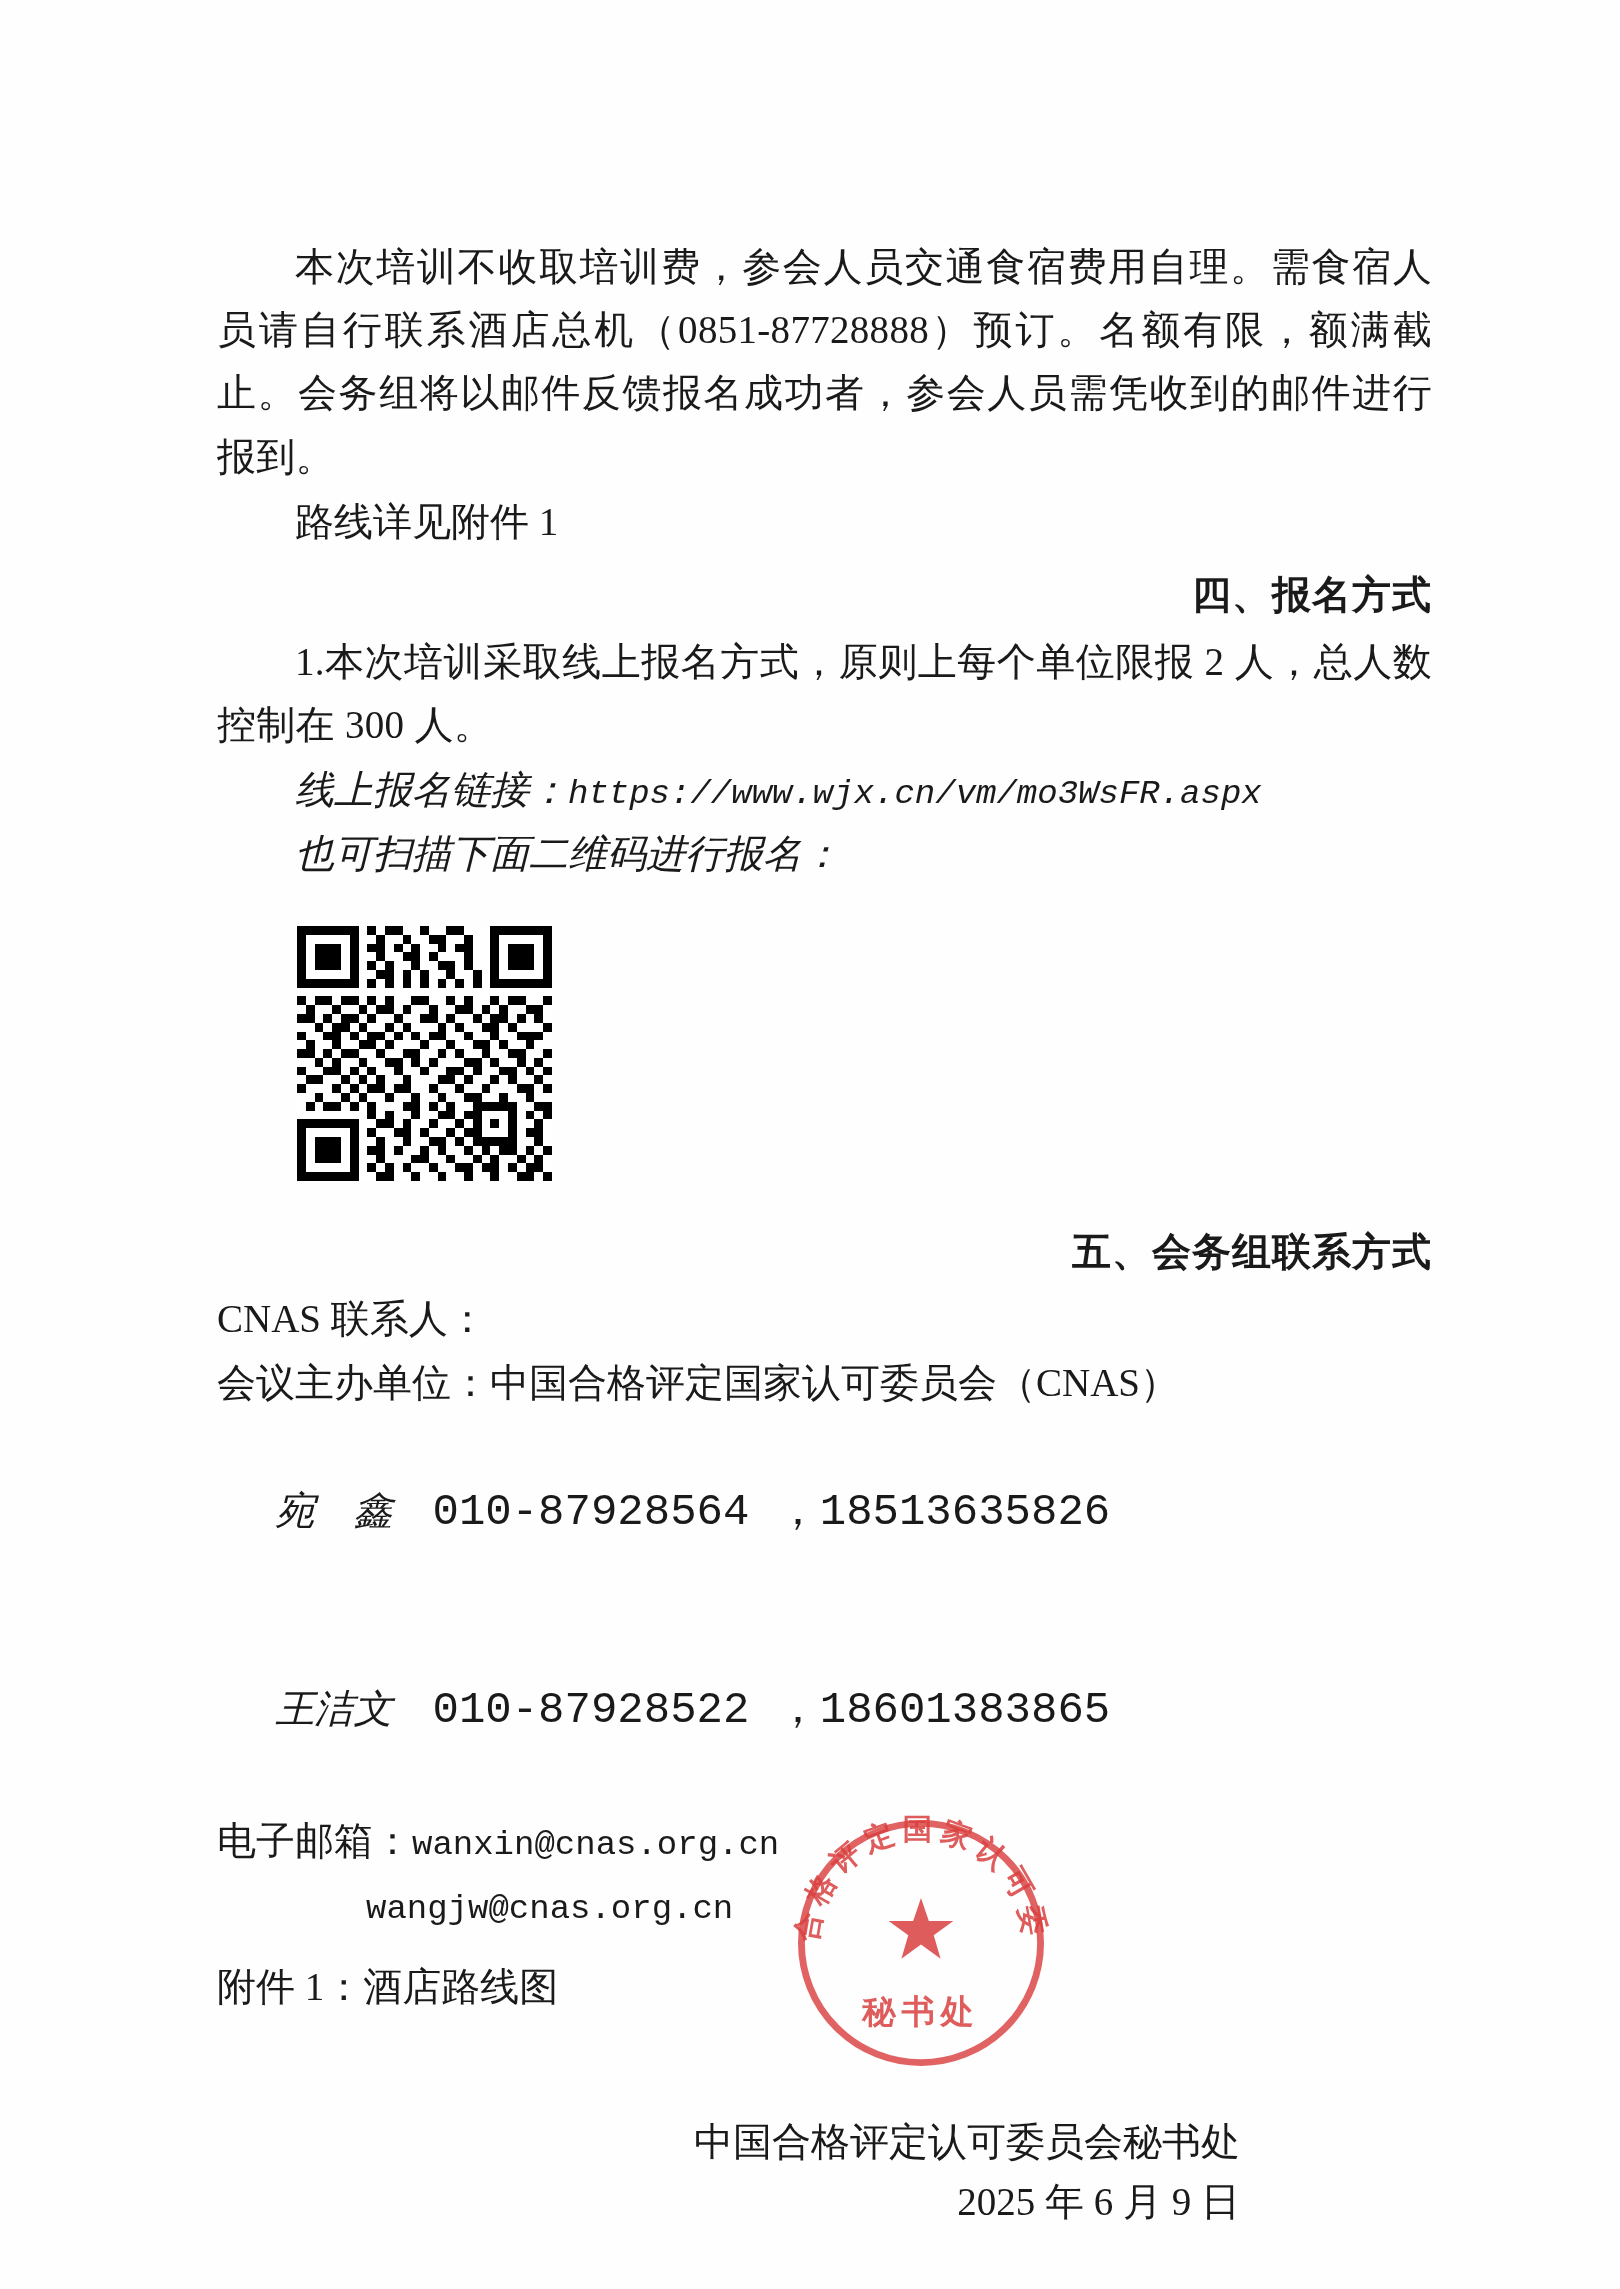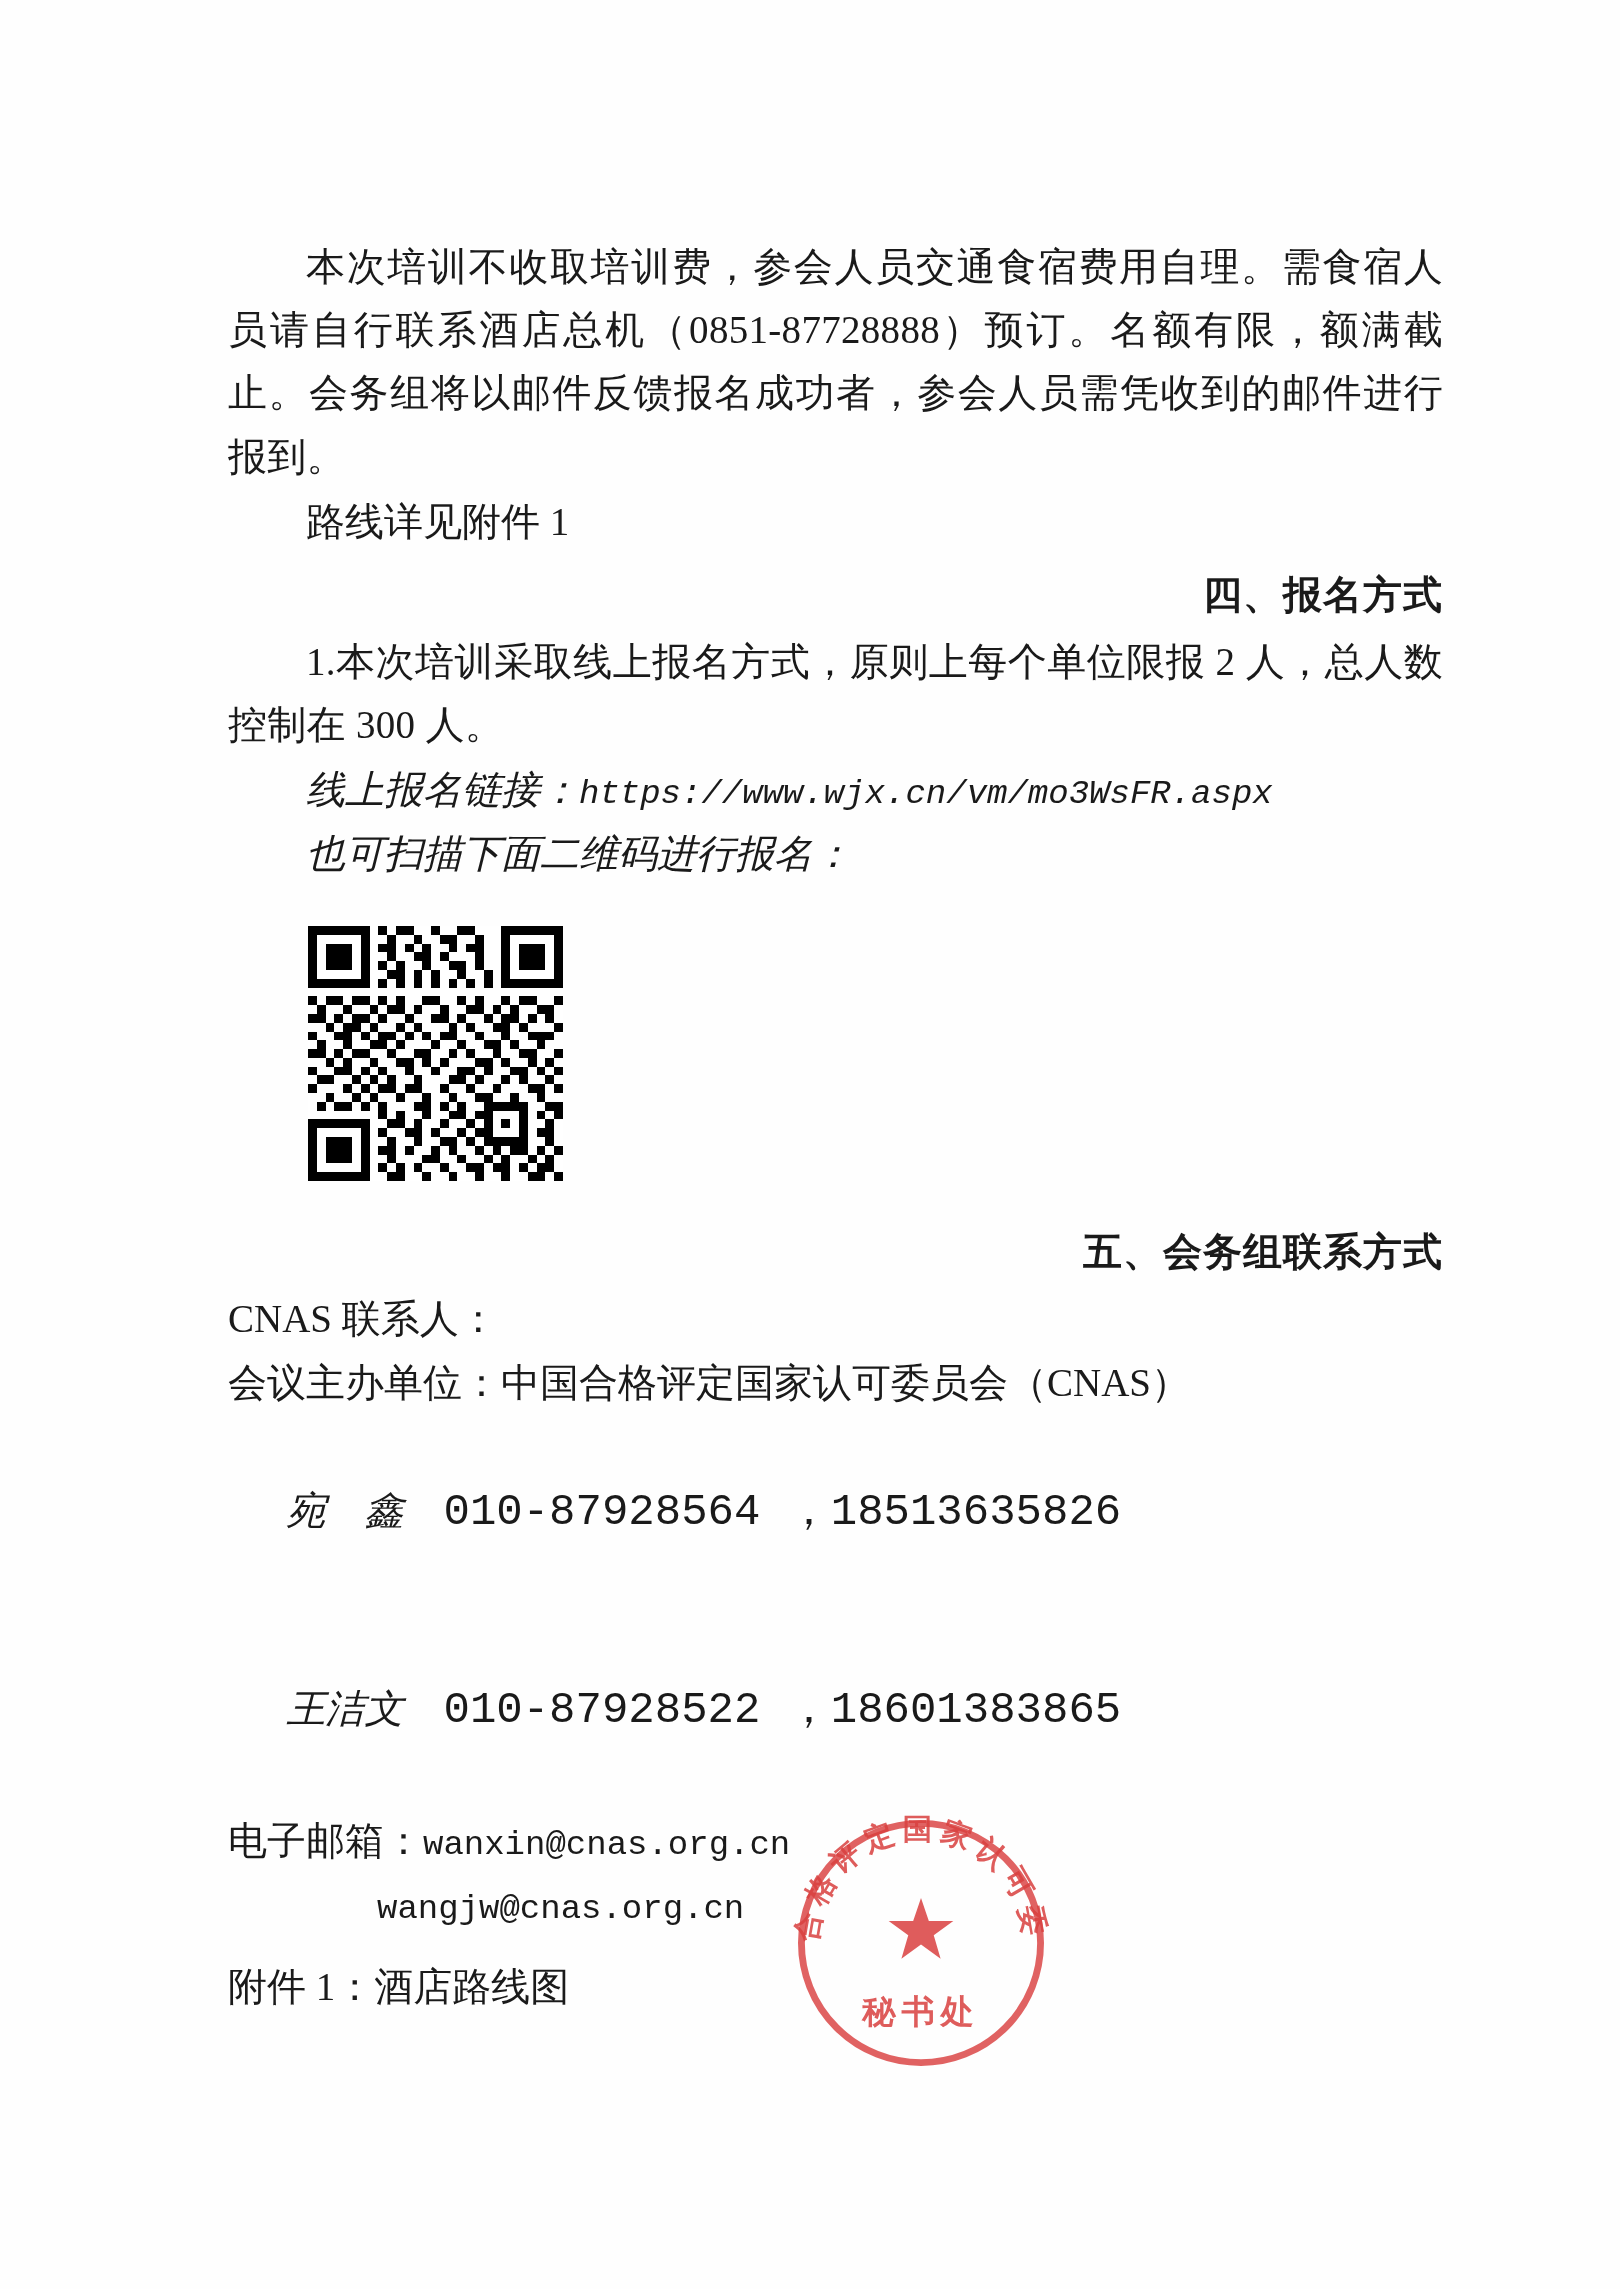--- a/index.html
+++ b/index.html
@@ -17,21 +17,21 @@
   }
   .page {
     position: absolute;
     left: 0; top: 0;
     width: 1620px;
     height: 2290px;
     background: #fefefe;
   }
   .content {
     position: absolute;
-    left: 228px;
+    left: 217px;
     top: 235px;
     width: 1215px;
   }
   .para {
     font-size: 39px;
     line-height: 1.62;
     text-align: justify;
     text-justify: inter-ideograph;
     letter-spacing: 0.3px;
     margin: 0 0 2px 0;
@@ -427,20 +427,24 @@
     <p class="email-line">
       <span>电子邮箱：</span><span class="email-val">wanxin@cnas.org.cn</span>
     </p>
 
     <p class="email-line email-second">
       <span class="email-val">wangjw@cnas.org.cn</span>
     </p>
 
     <p class="attachment">附件 1：酒店路线图</p>
 
+    <div class="signature">
+      <p class="sig-line">中国合格评定认可委员会秘书处</p>
+      <p class="sig-line">2025 年 6 月 9 日</p>
+    </div>
 
   </div>
 
   <div class="stamp">
     <svg width="294" height="294" viewBox="0 0 300 300" xmlns="http://www.w3.org/2000/svg">
       <defs>
         <path id="sealArc" d="M 150,150 m -112,0 a 112,112 0 1,1 224,0" fill="none"></path>
         <path id="sealArcText" d="M 44,150 a 106,106 0 1,1 212,0" fill="none"></path>
       </defs>
       <circle cx="150" cy="150" r="122" fill="none" stroke="#d9403f" stroke-width="7" opacity="0.82"></circle>

